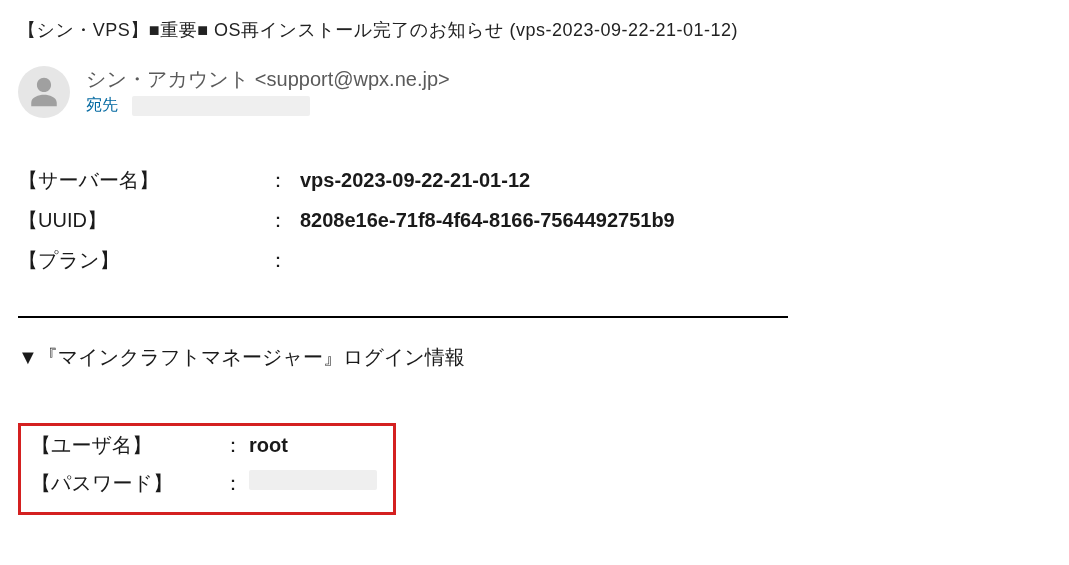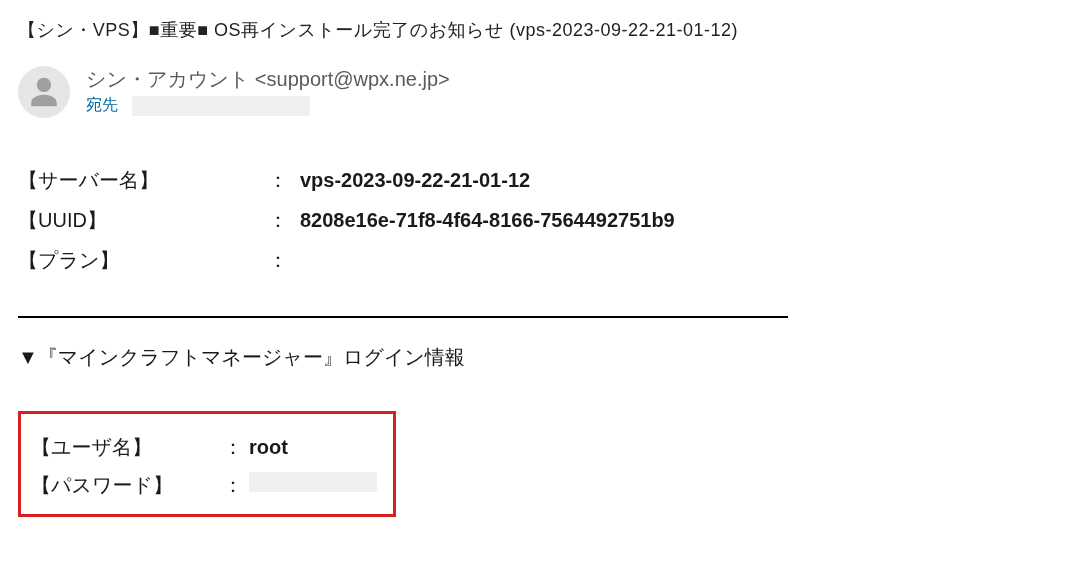--- a/index.html
+++ b/index.html
@@ -85,26 +85,26 @@
     .divider {
       border: none;
       border-top: 2px solid #000;
       width: 770px;
       max-width: 100%;
       margin: 0 0 26px 0;
     }
 
     .section-title {
       font-size: 20px;
-      margin-bottom: 40px;
+      margin-bottom: 52px;
     }
 
     .highlight-box {
       border: 3px solid #d42020;
-      padding: 14px 10px 10px 10px;
+      padding: 0 10px 10px 10px;
       width: 378px;
     }
     .highlight-box .info-row {
       line-height: 1.9;
       font-size: 20px;
     }
     .highlight-box .info-label { width: 192px; }
     .highlight-box .info-colon { width: 26px; }
   </style>
 </head>

